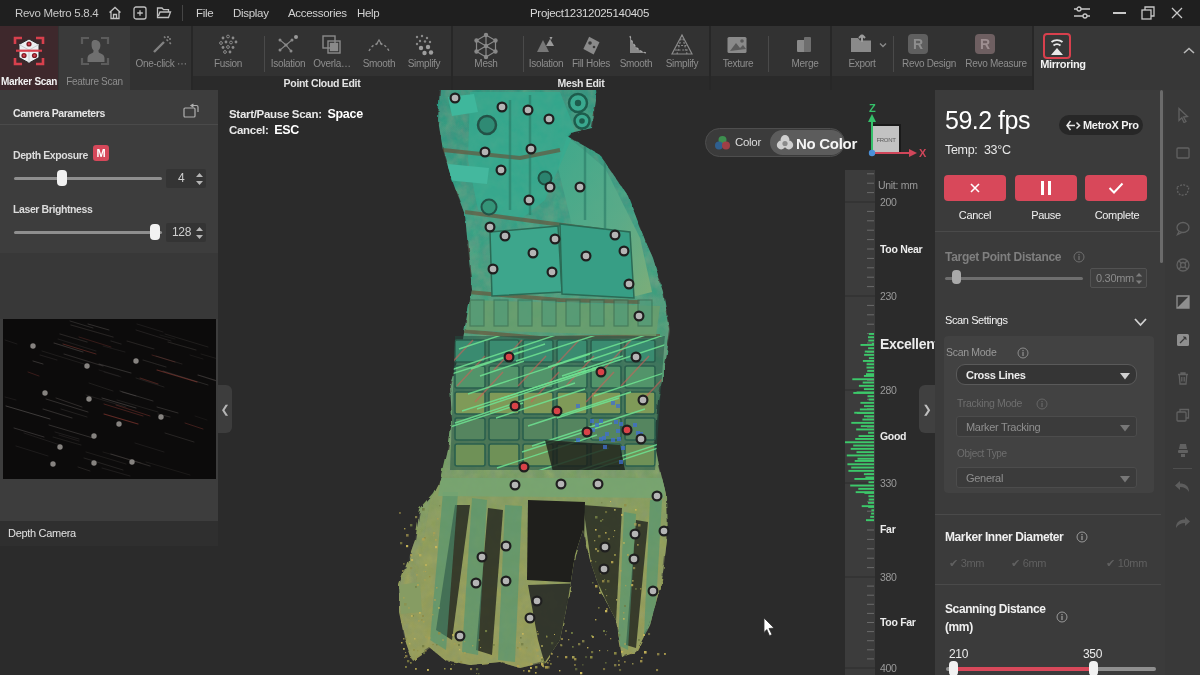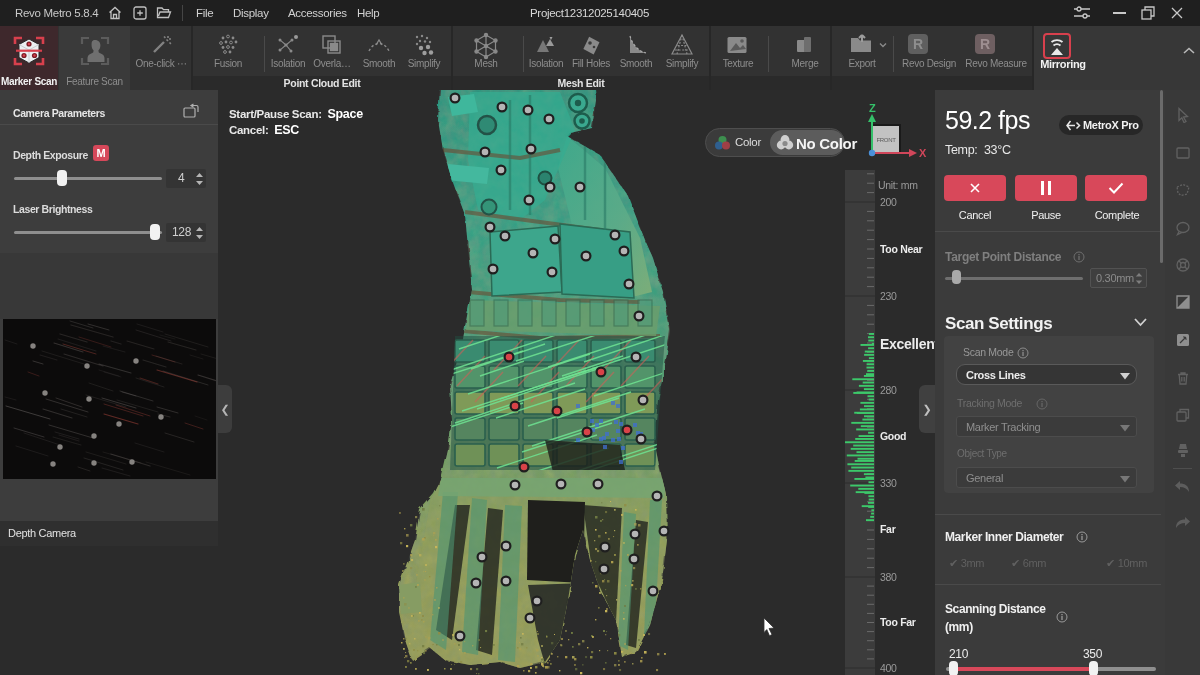--- a/index.html
+++ b/index.html
@@ -1072,26 +1072,26 @@
         <circle cx="6" cy="6" r="5"></circle>
         <path d="M6 5 V9 M6 3 V4.2" stroke-width="1.3"></path>
       </svg>
     <div class="slider-track" style="left:10px;top:187px;width:138px;background:#6e6e6e;"></div>
     <div class="slider-thumb" style="left:17px;top:180px;width:9px;height:14px;background:#a9a9a9;"></div>
     <div class="abs" style="left:155px;top:178px;width:57px;height:20px;background:#3f3f3f;border:1px solid #525252;border-radius:2px;color:#8b8b8b;font-size:11px;line-height:18px;padding-left:5px;">0.30mm</div>
     <svg class="abs" style="left:200px;top:183px" width="8" height="11" viewBox="0 0 8 11" fill="#7d7d7d">
         <path d="M4 0 L7.2 3.6 H0.8 Z"></path>
         <path d="M4 11 L0.8 7.4 H7.2 Z"></path>
       </svg>
-    <div class="abs" style="left:10px;top:224px;font-size:17px;font-weight:bold;color:#f2f2f2;letter-spacing:-0.4px;">Scan Settings</div>
+    <div class="abs" style="left:10px;top:224px;font-size:11px;font-weight:normal;color:#f2f2f2;letter-spacing:-0.4px;">Scan Settings</div>
     <svg class="abs" style="left:198px;top:227px" width="15" height="10" viewBox="0 0 15 10" fill="none" stroke="#d0d0d0" stroke-width="1.8">
         <path d="M2 2 L7.5 8 L13 2"></path>
       </svg>
     <div class="abs" style="left:9px;top:246px;width:210px;height:157px;background:#424242;border-radius:4px;">
-      <div class="abs" style="left:19px;top:10px;font-size:10.5px;color:#989898;">Scan Mode</div>
+      <div class="abs" style="left:2px;top:10px;font-size:10.5px;color:#989898;">Scan Mode</div>
       <svg class="abs" style="left:73px;top:11px" width="12" height="12" viewBox="0 0 12 12" fill="none" stroke="#8c8c8c">
           <circle cx="6" cy="6" r="5"></circle>
           <path d="M6 5 V9 M6 3 V4.2" stroke-width="1.3"></path>
         </svg>
       <div class="abs" style="left:12px;top:28px;width:181px;height:21px;background:#353535;border:1px solid #5a5a5a;border-radius:9px;">
         <div class="abs" style="left:9px;top:4px;font-size:11px;font-weight:bold;color:#ececec;">Cross Lines</div>
         <svg class="abs" style="left:163px;top:8px" width="10" height="7" viewBox="0 0 10 7" fill="#d0d0d0">
             <path d="M0 0 H10 L5 6.5 Z"></path>
           </svg>
       </div>

